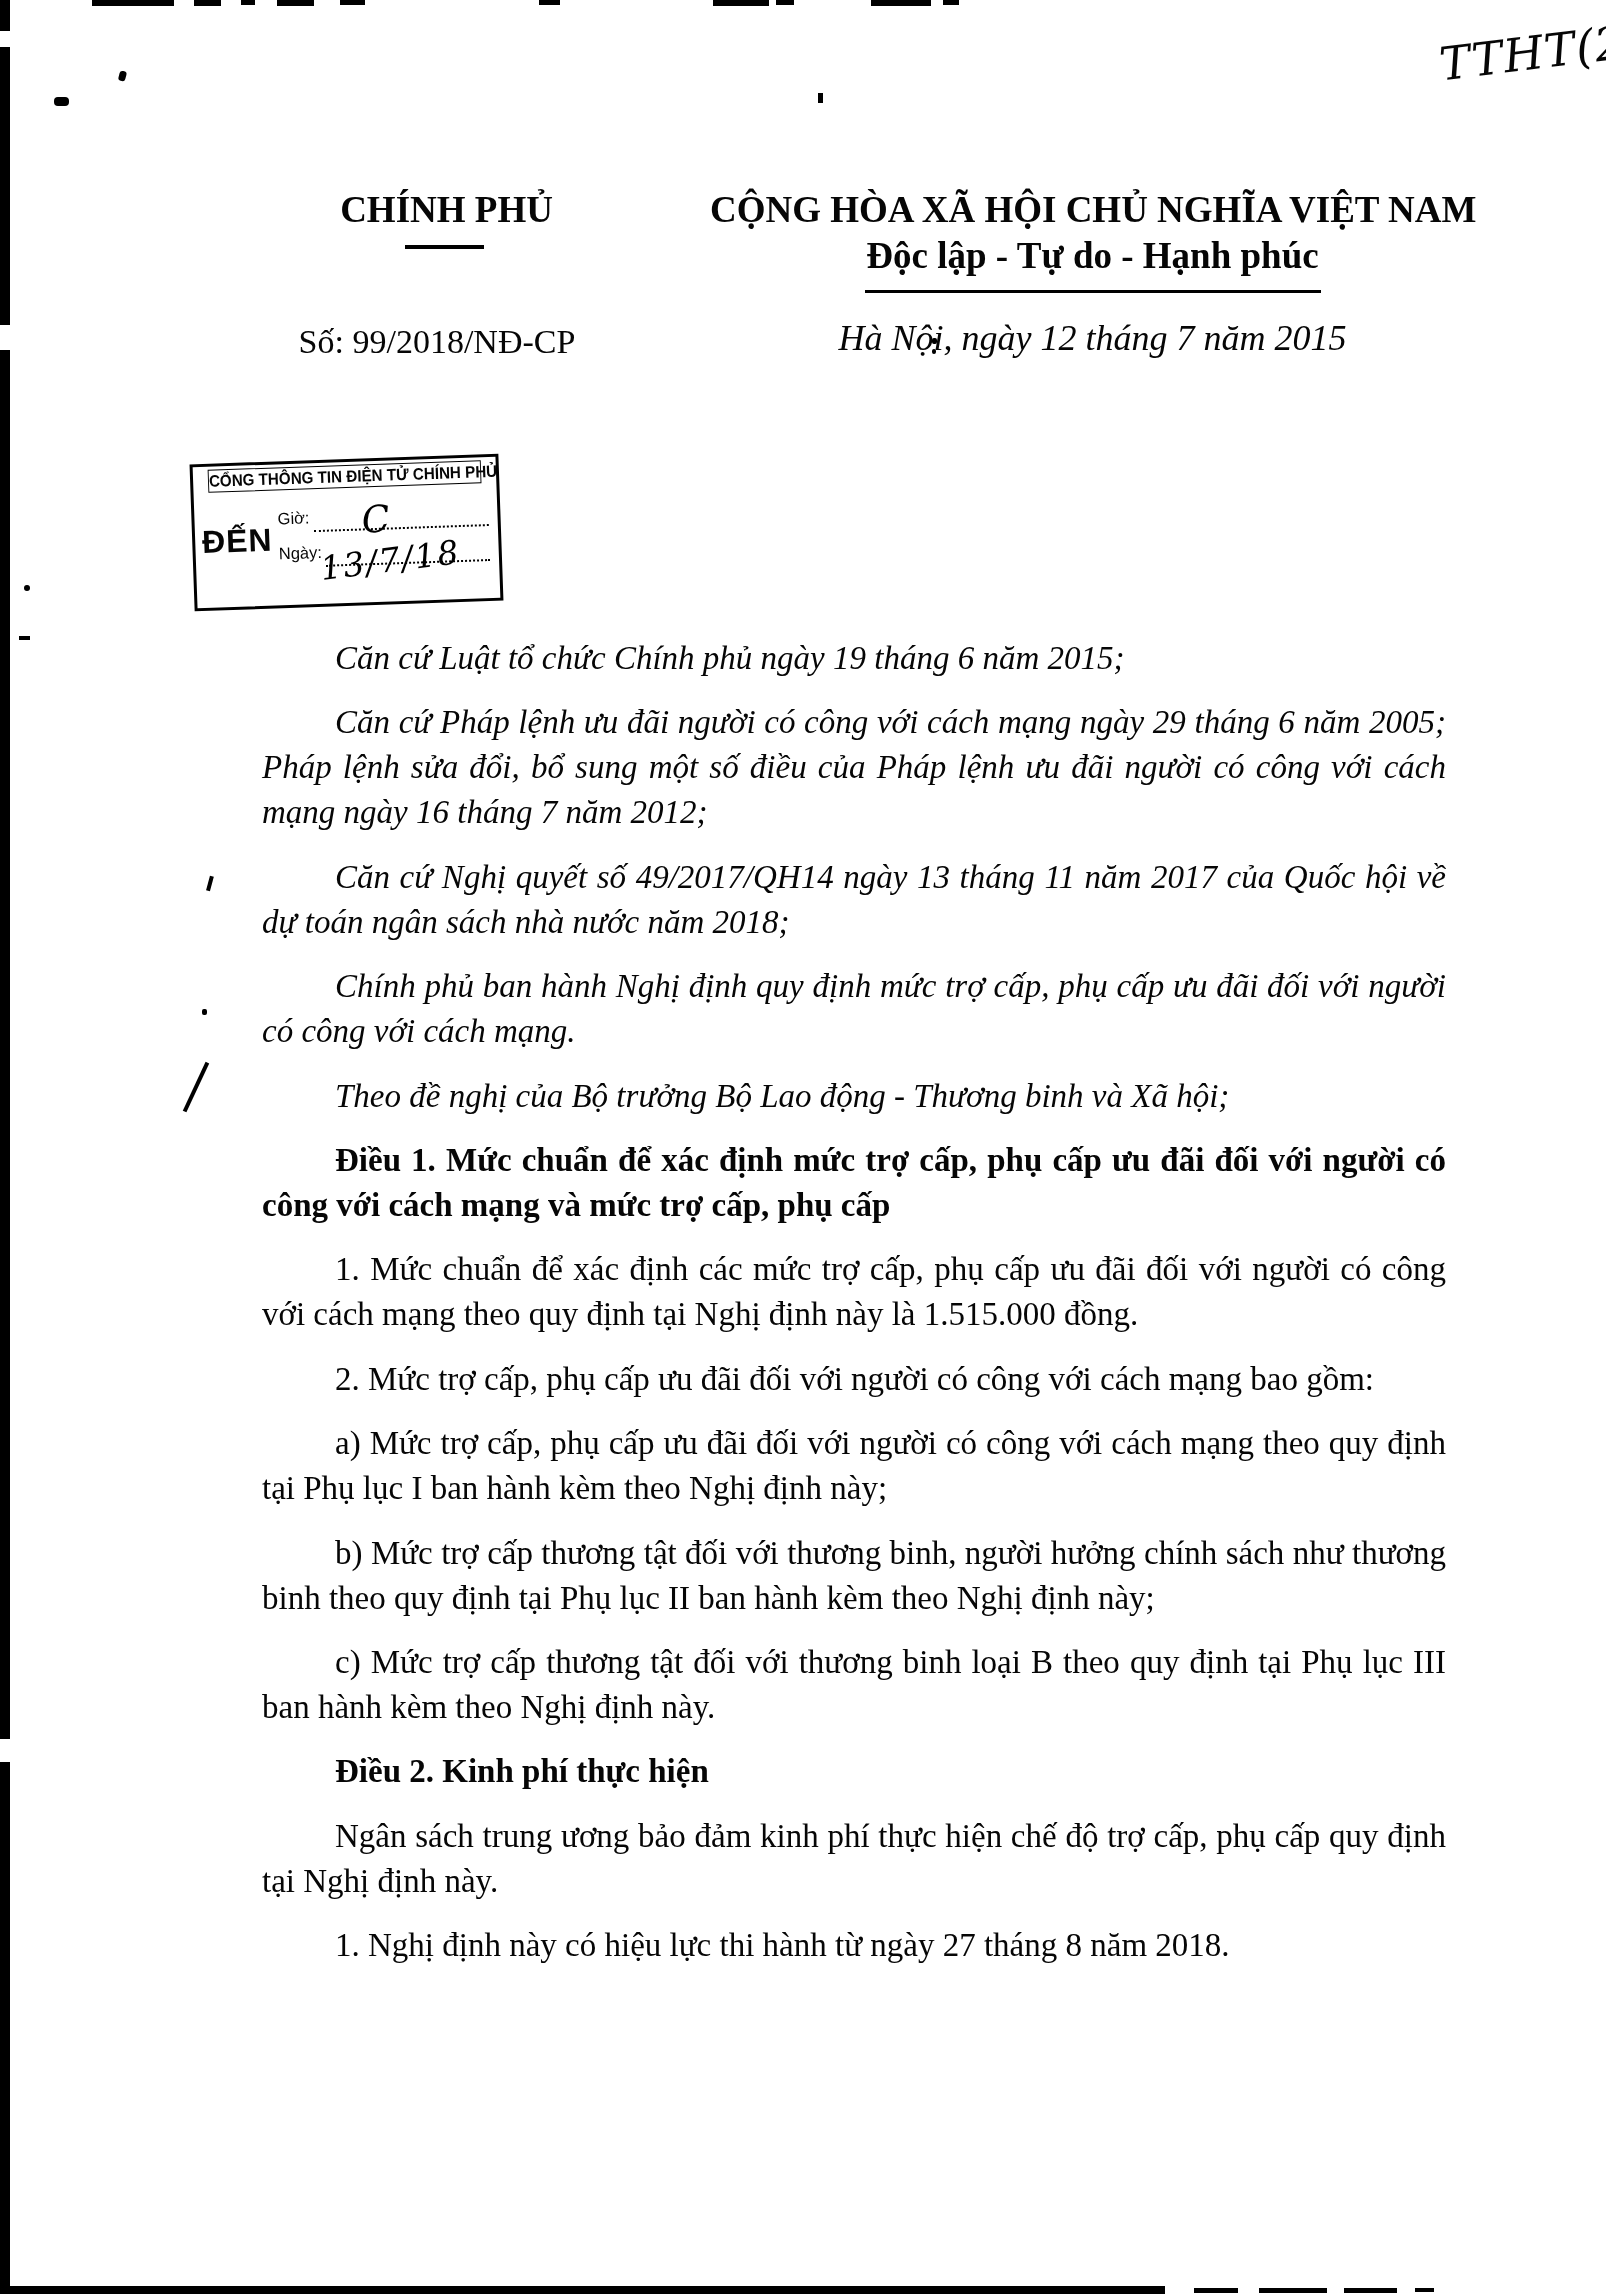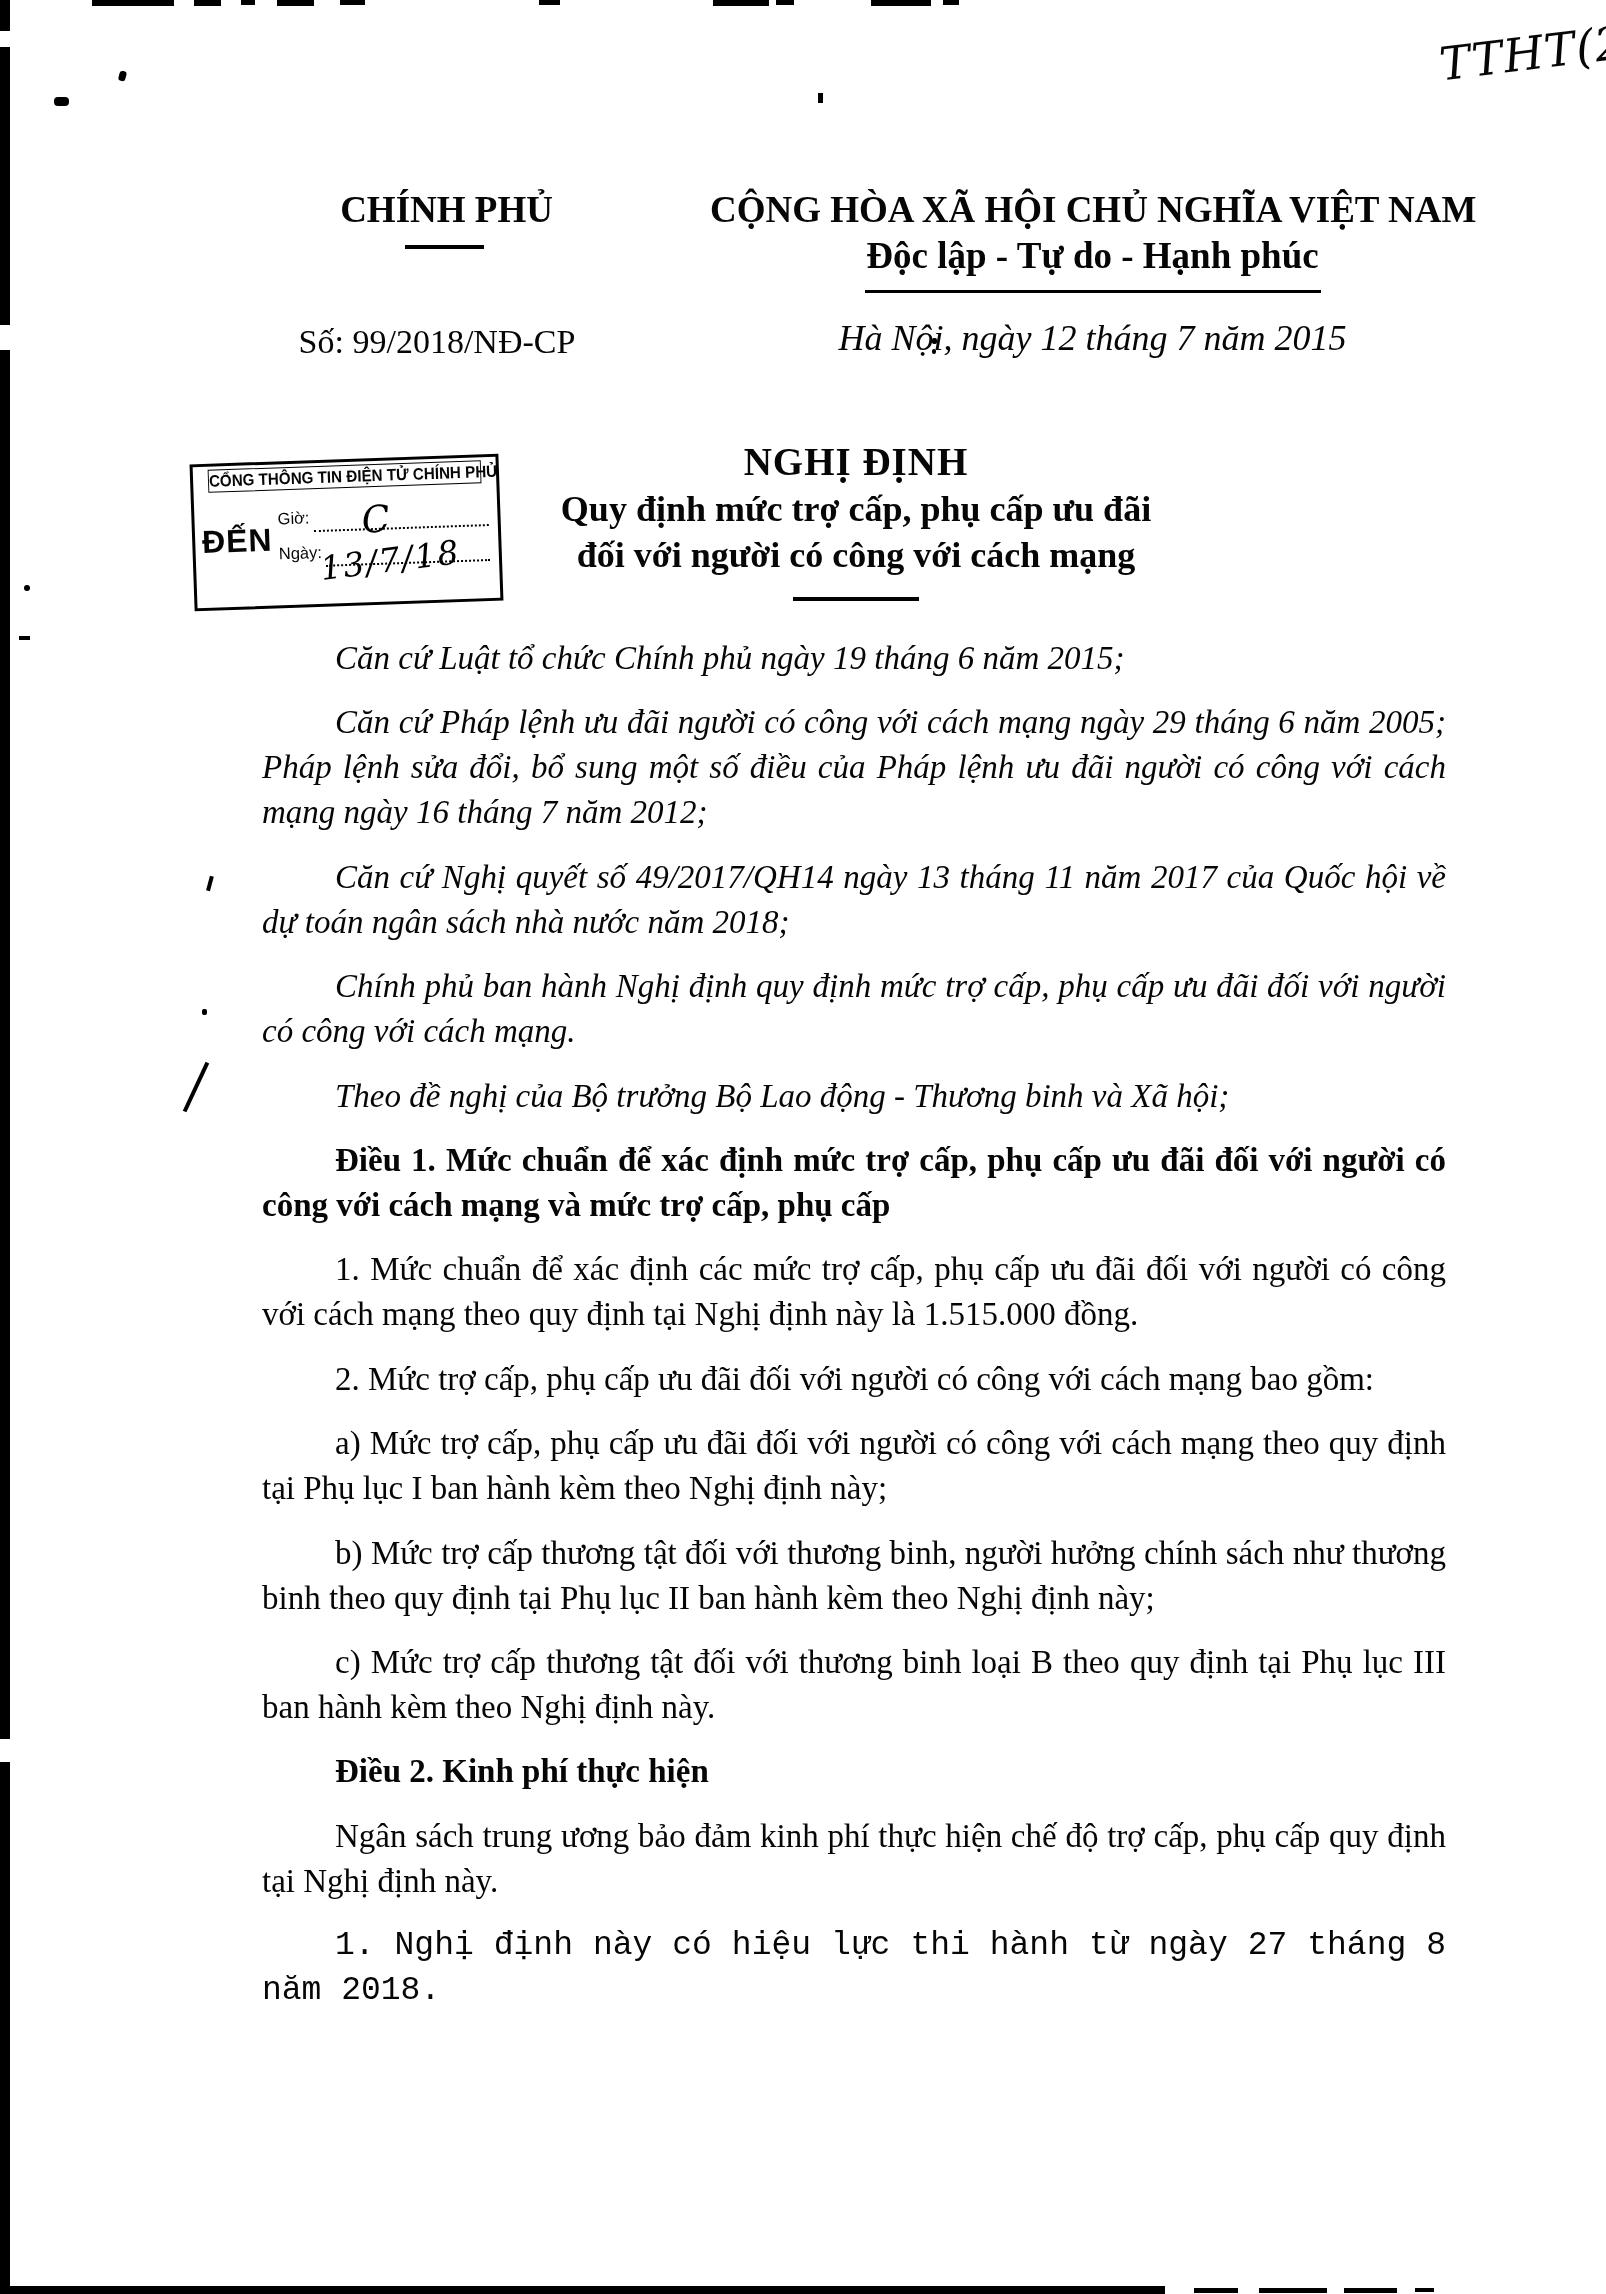--- a/index.html
+++ b/index.html
@@ -68,21 +68,21 @@
   
   .flow{position:absolute;left:262px;top:636px;width:1184px;}
   .para{
     margin:0 0 19.4px 0;
     font-size:33px;line-height:45px;
     text-align:justify;text-indent:73px;
   }
   .para.p-first{}
   .para.italic{font-style:italic;}
   .para.heading{font-weight:bold;}
-  .para:last-child{margin-bottom:0;font-family:Liberation Mono, monospace;}
+  .para:last-child{margin-bottom:0;}
 </style>
 </head>
 <body>
 
 <div class="page">
 
   <div class="art" style="left:0;top:0;width:9.7px;height:2295px;"></div>
   <div class="art white" style="left:0;top:31px;width:9.7px;height:15.5px;"></div>
   <div class="art white" style="left:0;top:325px;width:9.7px;height:25px;"></div>
   <div class="art white" style="left:0;top:1739px;width:9.7px;height:23px;"></div>
@@ -137,26 +137,20 @@
         <div class="stamp-row">
           <span class="stamp-label">Ngày:</span>
           <span class="stamp-dots"></span>
         </div>
       </div>
     </div>
     <div class="hw stamp-gio-value">C</div>
     <div class="hw stamp-ngay-value">13/7/18</div>
   </div>
 
-  <div class="title-block">
-    <div class="doc-type">NGHỊ ĐỊNH</div>
-    <div class="doc-subject">Quy định mức trợ cấp, phụ cấp ưu đãi</div>
-    <div class="doc-subject">đối với người có công với cách mạng</div>
-    <div class="title-rule"></div>
-  </div>
 
   <div class="flow">
     <p class="para italic p-first">Căn cứ Luật tổ chức Chính phủ ngày 19 tháng 6 năm 2015;</p>
     <p class="para italic">Căn cứ Pháp lệnh ưu đãi người có công với cách mạng ngày 29 tháng 6 năm 2005; Pháp lệnh sửa đổi, bổ sung một số điều của Pháp lệnh ưu đãi người có công với cách mạng ngày 16 tháng 7 năm 2012;</p>
     <p class="para italic">Căn cứ Nghị quyết số 49/2017/QH14 ngày 13 tháng 11 năm 2017 của Quốc hội về dự toán ngân sách nhà nước năm 2018;</p>
     <p class="para italic">Chính phủ ban hành Nghị định quy định mức trợ cấp, phụ cấp ưu đãi đối với người có công với cách mạng.</p>
     <p class="para italic">Theo đề nghị của Bộ trưởng Bộ Lao động - Thương binh và Xã hội;</p>
     <p class="para heading">Điều 1. Mức chuẩn để xác định mức trợ cấp, phụ cấp ưu đãi đối với người có công với cách mạng và mức trợ cấp, phụ cấp</p>
     <p class="para">1. Mức chuẩn để xác định các mức trợ cấp, phụ cấp ưu đãi đối với người có công với cách mạng theo quy định tại Nghị định này là 1.515.000 đồng.</p>
     <p class="para">2. Mức trợ cấp, phụ cấp ưu đãi đối với người có công với cách mạng bao gồm:</p>

